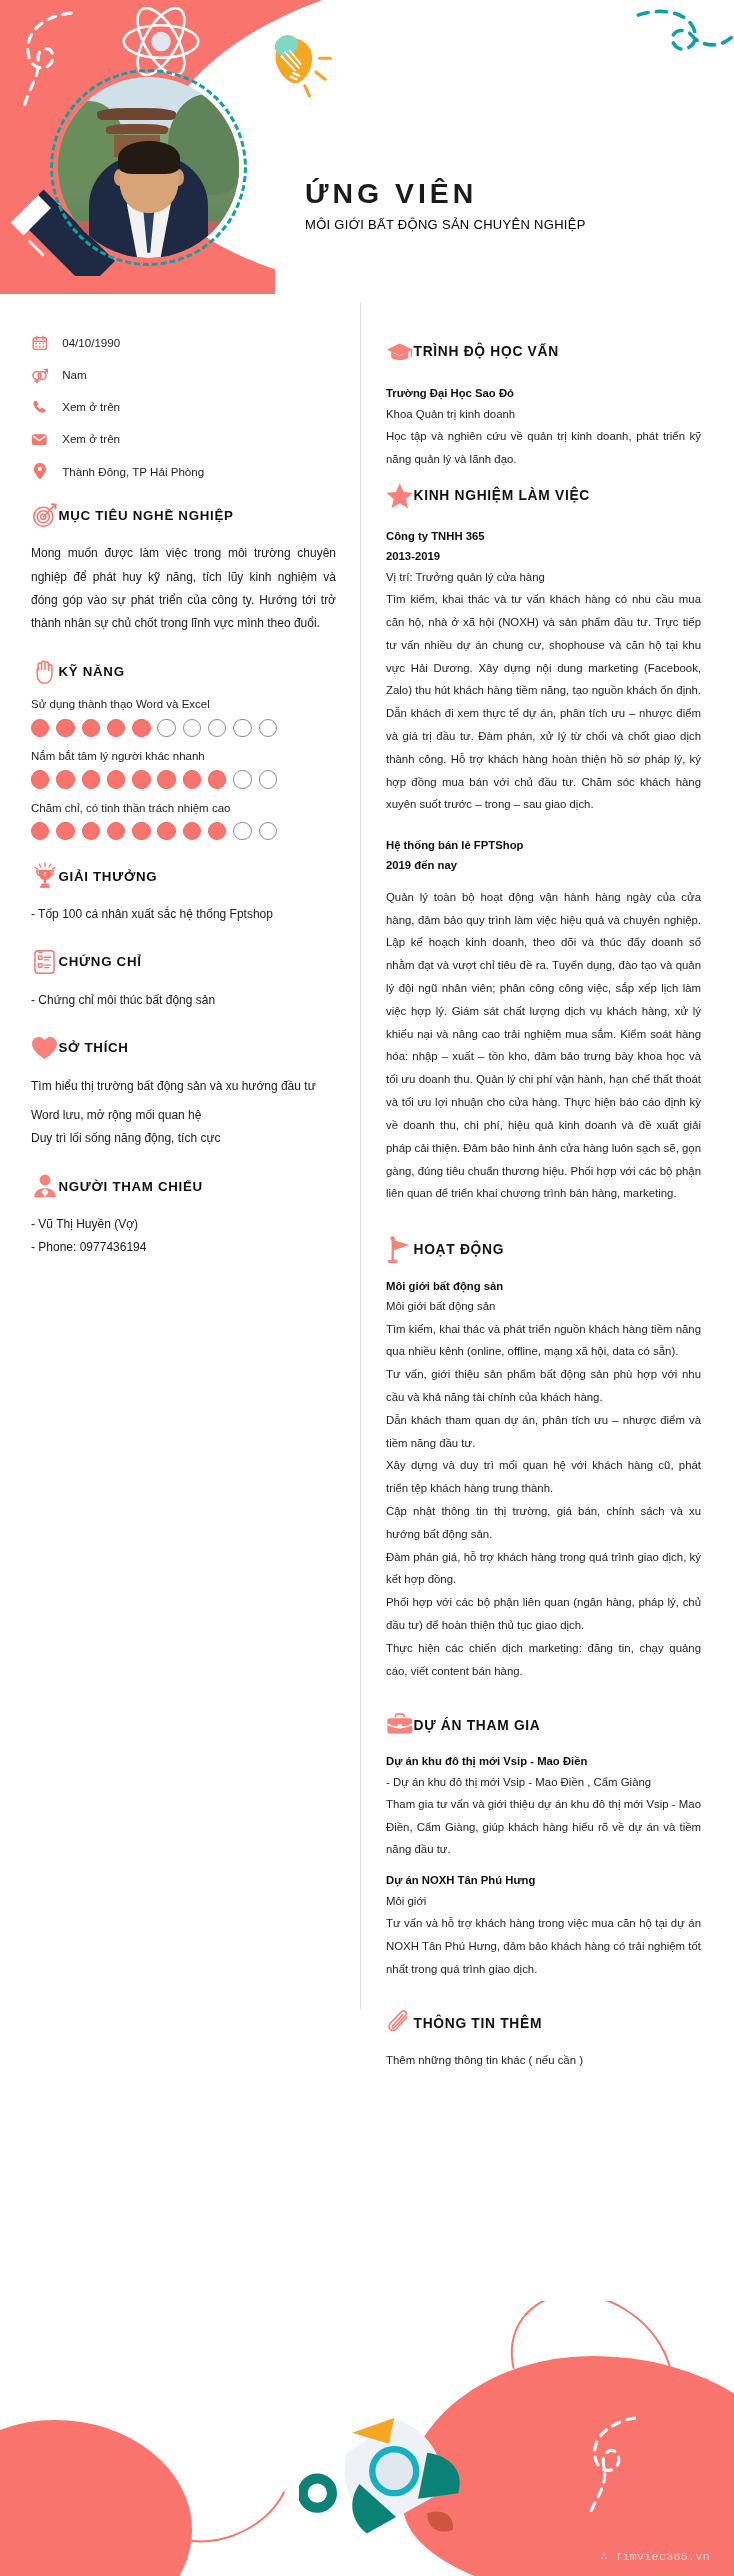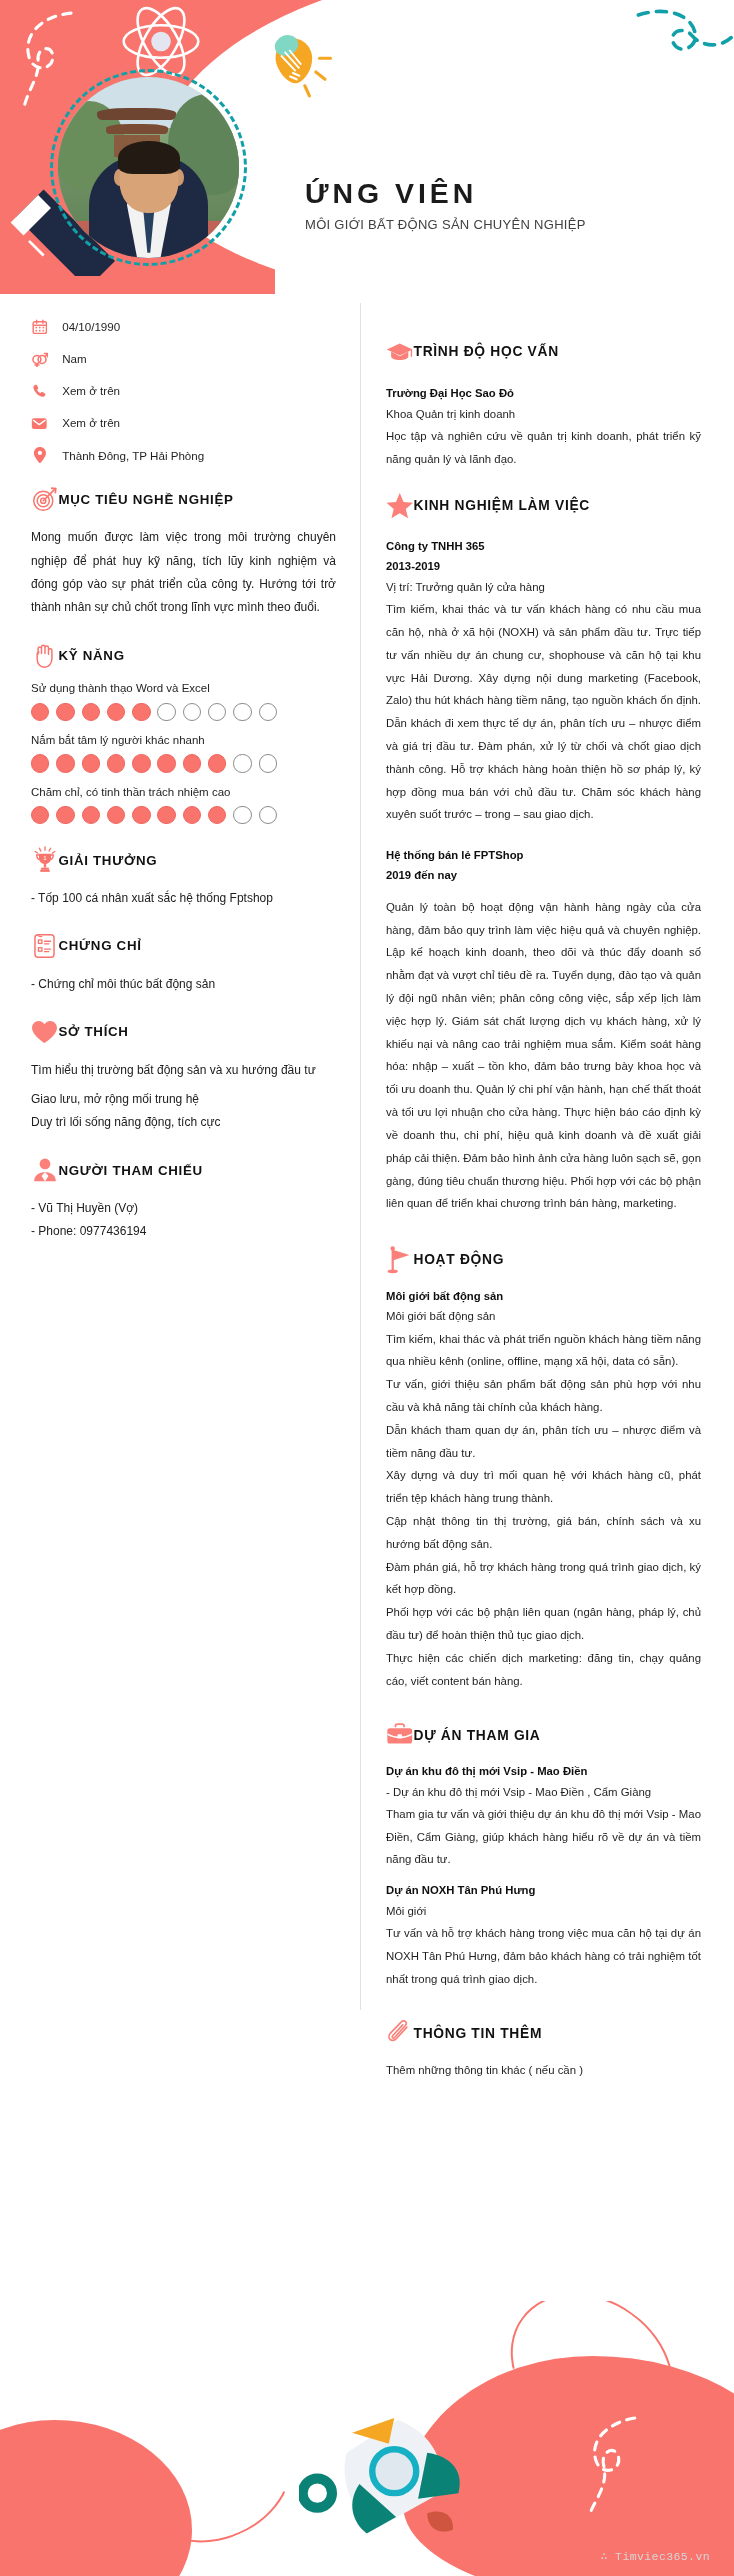--- a/index.html
+++ b/index.html
@@ -70,26 +70,26 @@
     width:62px; height:33px; background:#241a14; border-radius:50% 50% 24% 24%; }
   .ph-ear-l{ position:absolute; left:50%; top:92px; margin-left:-35px; width:11px;height:16.5px;background:#d09a70;border-radius:50%;}
   .ph-ear-r{ position:absolute; left:50%; top:92px; margin-left:24px;  width:11px;height:16.5px;background:#d09a70;border-radius:50%;}
 
   .hdr-text { position:absolute; left:305px; top:154px;margin-top:24px; }
   .hdr-name {
     font-size:28.4px; font-weight:700; letter-spacing:4px; color:#1b1b1b;
     line-height:1.06;
   }
   .hdr-role {
-    margin-top:9.2px; font-size:13px; letter-spacing:0.3px; color:#404040;
+    margin-top:9.2px; font-size:13px; letter-spacing:0.3px; color:#000000;
   }
 
   
   .content { display:flex; width:734px; padding:0; }
-  .col-left  { width:360px; padding:24px 24px 0 31px; position:relative; }
+  .col-left  { width:360px; padding:40px 24px 0 31px; position:relative; }
   .col-right { width:374px; padding:22px 33px 0 26px; position:relative; }
   .divider {
     position:absolute; left:360px; top:303px; width:0.9px; height:1707px;
     background:#e2e2e2;
   }
 
   
   .sec-head { display:flex; align-items:center; margin:22px 0 13px; }
   .sec-head .sic { width:27.5px; height:27.5px; display:flex; align-items:center; justify-content:center; flex:0 0 27.5px; }
   .sec-title {
@@ -375,21 +375,21 @@
     <div class="sec-head">
       <span class="sic">
         <svg width="27" height="24" viewBox="0 0 30 27">
             <path d="M15 26S1 17.6 1 8.8C1 4.2 4.5 1 8.6 1c2.8 0 5.1 1.6 6.4 3.8C16.3 2.6 18.6 1 21.4 1 25.5 1 29 4.2 29 8.8 29 17.6 15 26 15 26z" fill="#fa8079"></path>
           </svg>
       </span>
       <span class="sec-title">SỞ THÍCH</span>
     </div>
     <div class="p left">Tìm hiểu thị trường bất động sản và xu hướng đầu tư</div>
     <div class="gap-s"></div>
-    <div class="p left">Giao lưu, mở rộng mối trung hệ</div>
+    <div class="p left">Word lưu, mở rộng mối quan hệ</div>
     <div class="p left">Duy trì lối sống năng động, tích cực</div>
 
     <div class="sec-head">
       <span class="sic">
         <svg width="26" height="26" viewBox="0 0 30 30">
             <circle cx="15" cy="8" r="6.2" fill="#fa8079"></circle>
             <path d="M2.5 28c0-6.6 5.6-10.6 12.5-10.6S27.5 21.4 27.5 28H2.5z" fill="#fa8079"></path>
             <path d="M15 17.4 L11 22 L15 28 L19 22 Z" fill="#fff"></path>
           </svg>
       </span>
@@ -409,21 +409,21 @@
             <path d="M29.6 9.6v7.2" stroke="#fa8079" stroke-width="1.6" stroke-linecap="round"></path>
           </svg>
       </span>
       <span class="sec-title lg">TRÌNH ĐỘ HỌC VẤN</span>
     </div>
     <div class="gap-s"></div>
     <div class="r-b">Trường Đại Học Sao Đỏ</div>
     <div class="r-n">Khoa Quản trị kinh doanh</div>
     <div class="r-p">Học tập và nghiên cứu về quản trị kinh doanh, phát triển kỹ năng quản lý và lãnh đạo.</div>
 
-    <div class="sec-head" style="margin-top:21px">
+    <div class="sec-head" style="margin-top:11px">
       <span class="sic">
         <svg width="27.5" height="27" viewBox="0 0 32 31">
             <path d="M16 1 L20.4 11.3 L31.5 12.2 L23 19.5 L25.7 30.3 L16 24.5 L6.3 30.3 L9 19.5 L.5 12.2 L11.6 11.3 Z" fill="#fa8079"></path>
           </svg>
       </span>
       <span class="sec-title lg">KINH NGHIỆM LÀM VIỆC</span>
     </div>
     <div class="gap-s"></div>
 
     <div>

